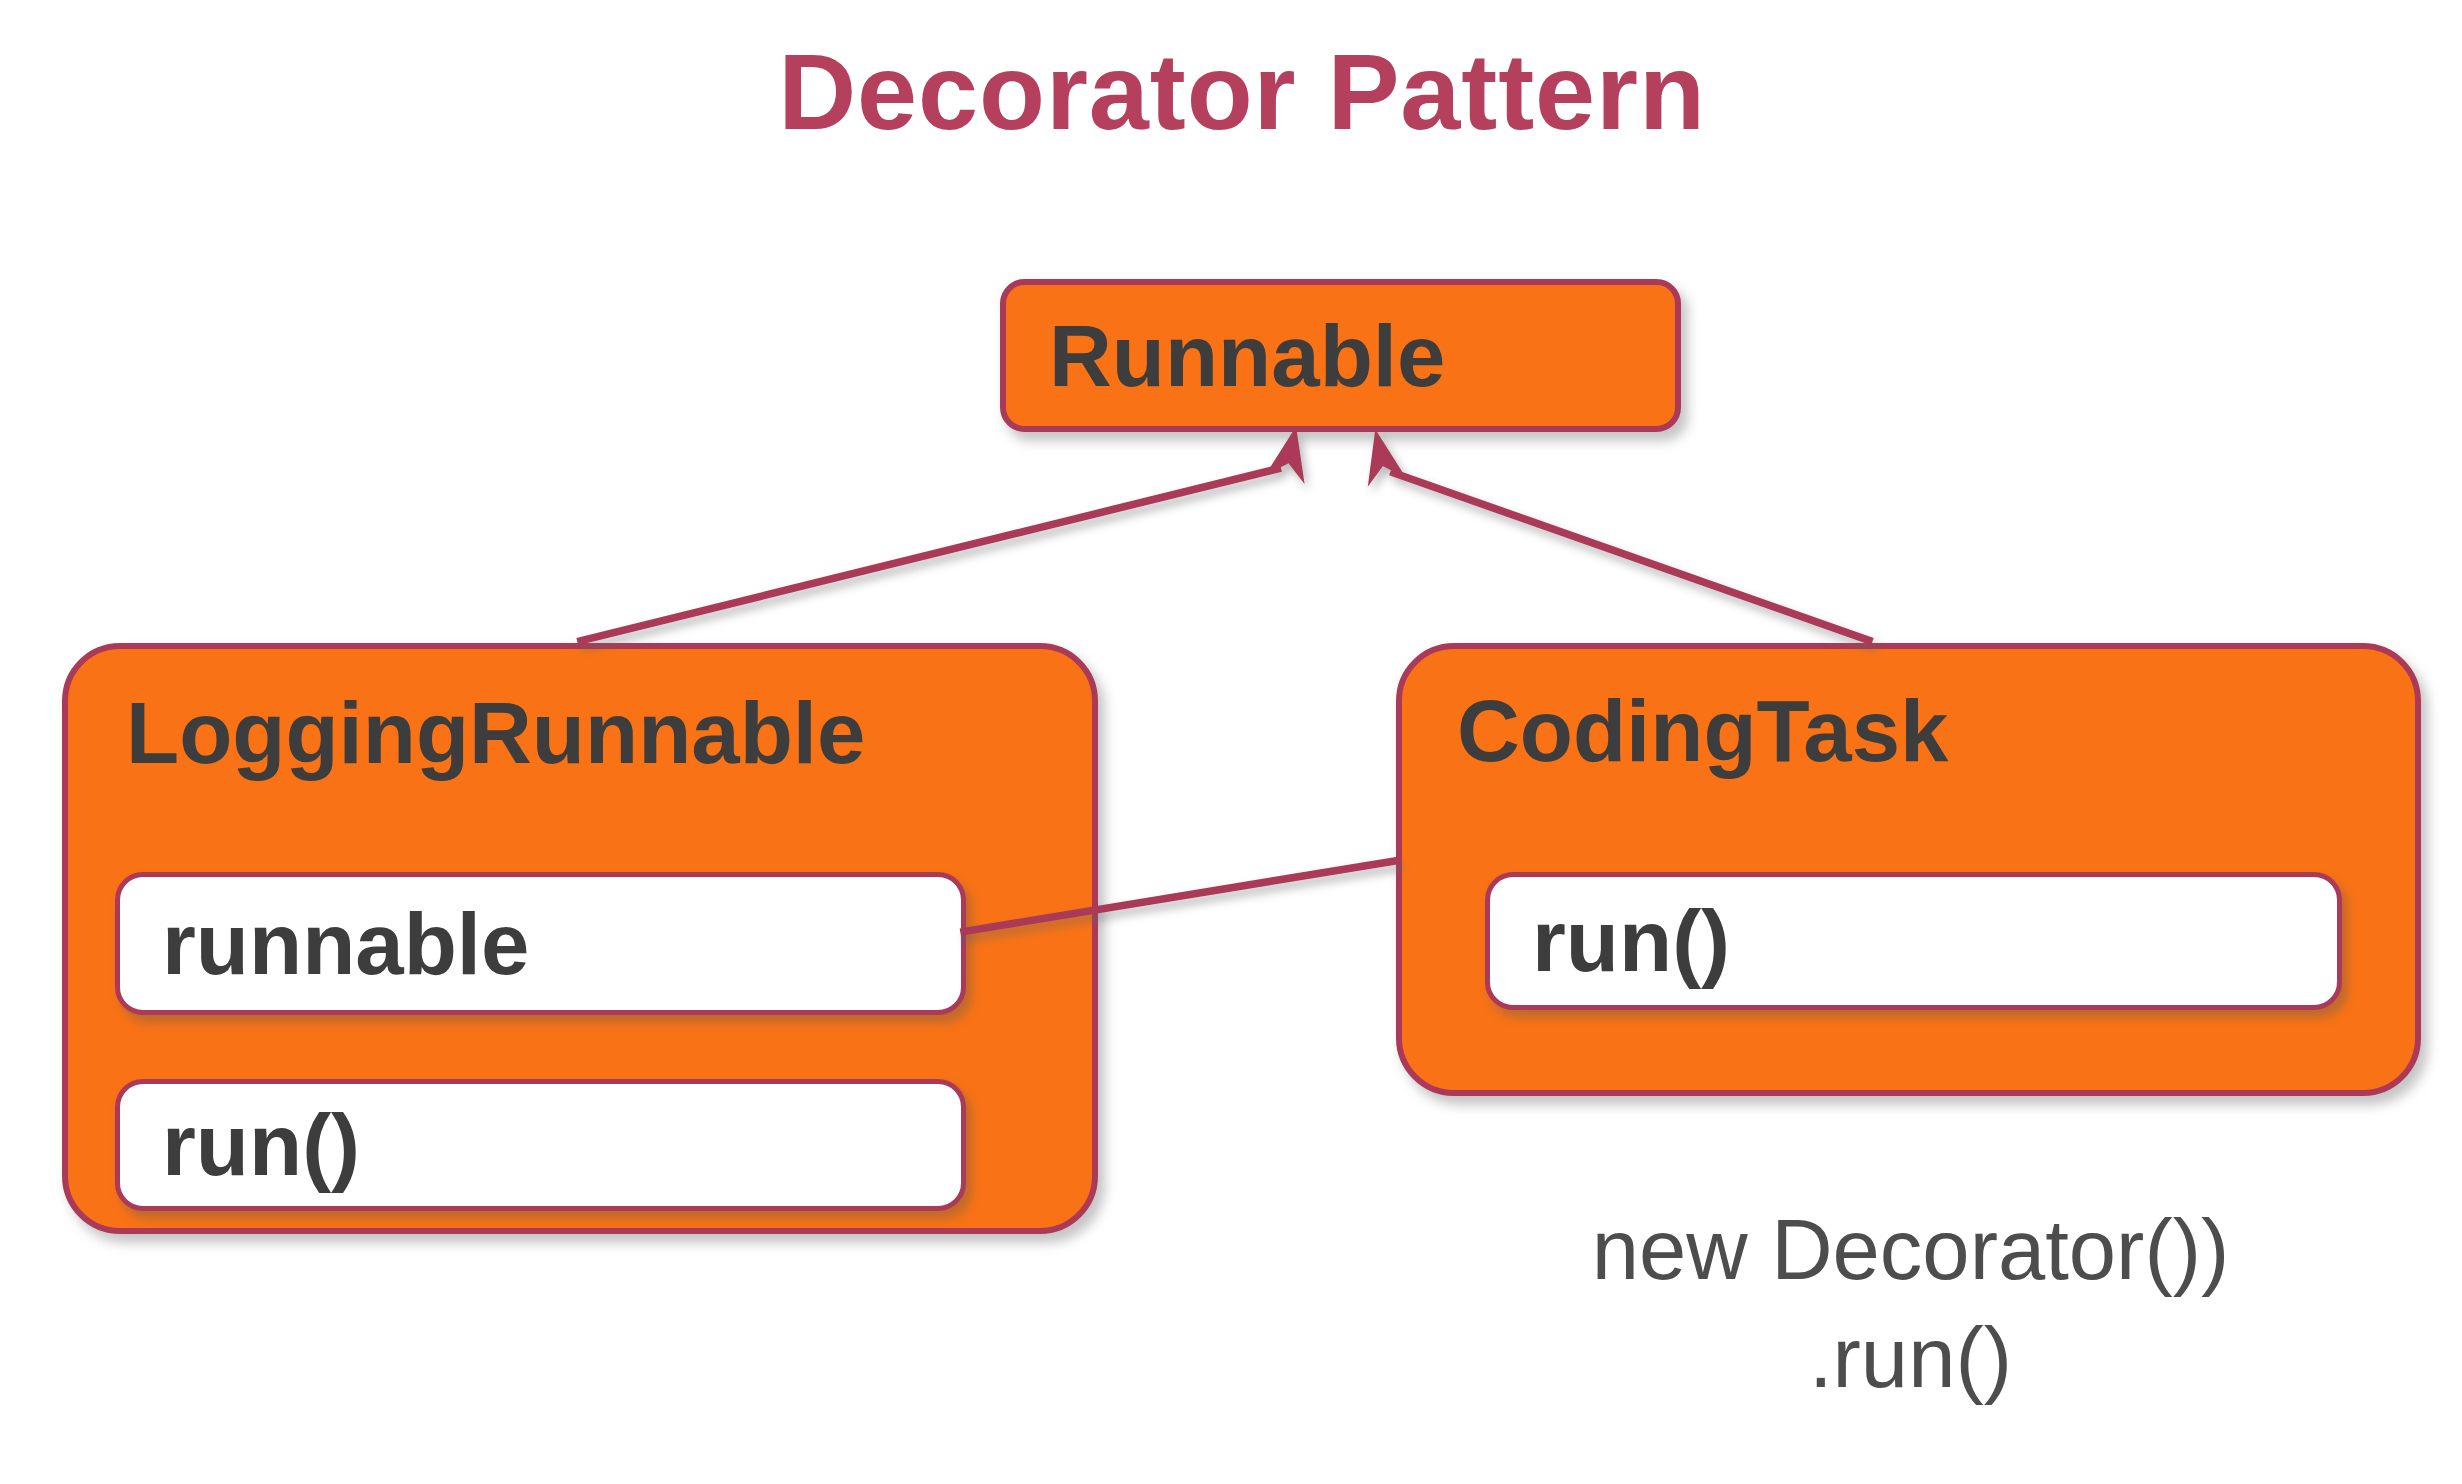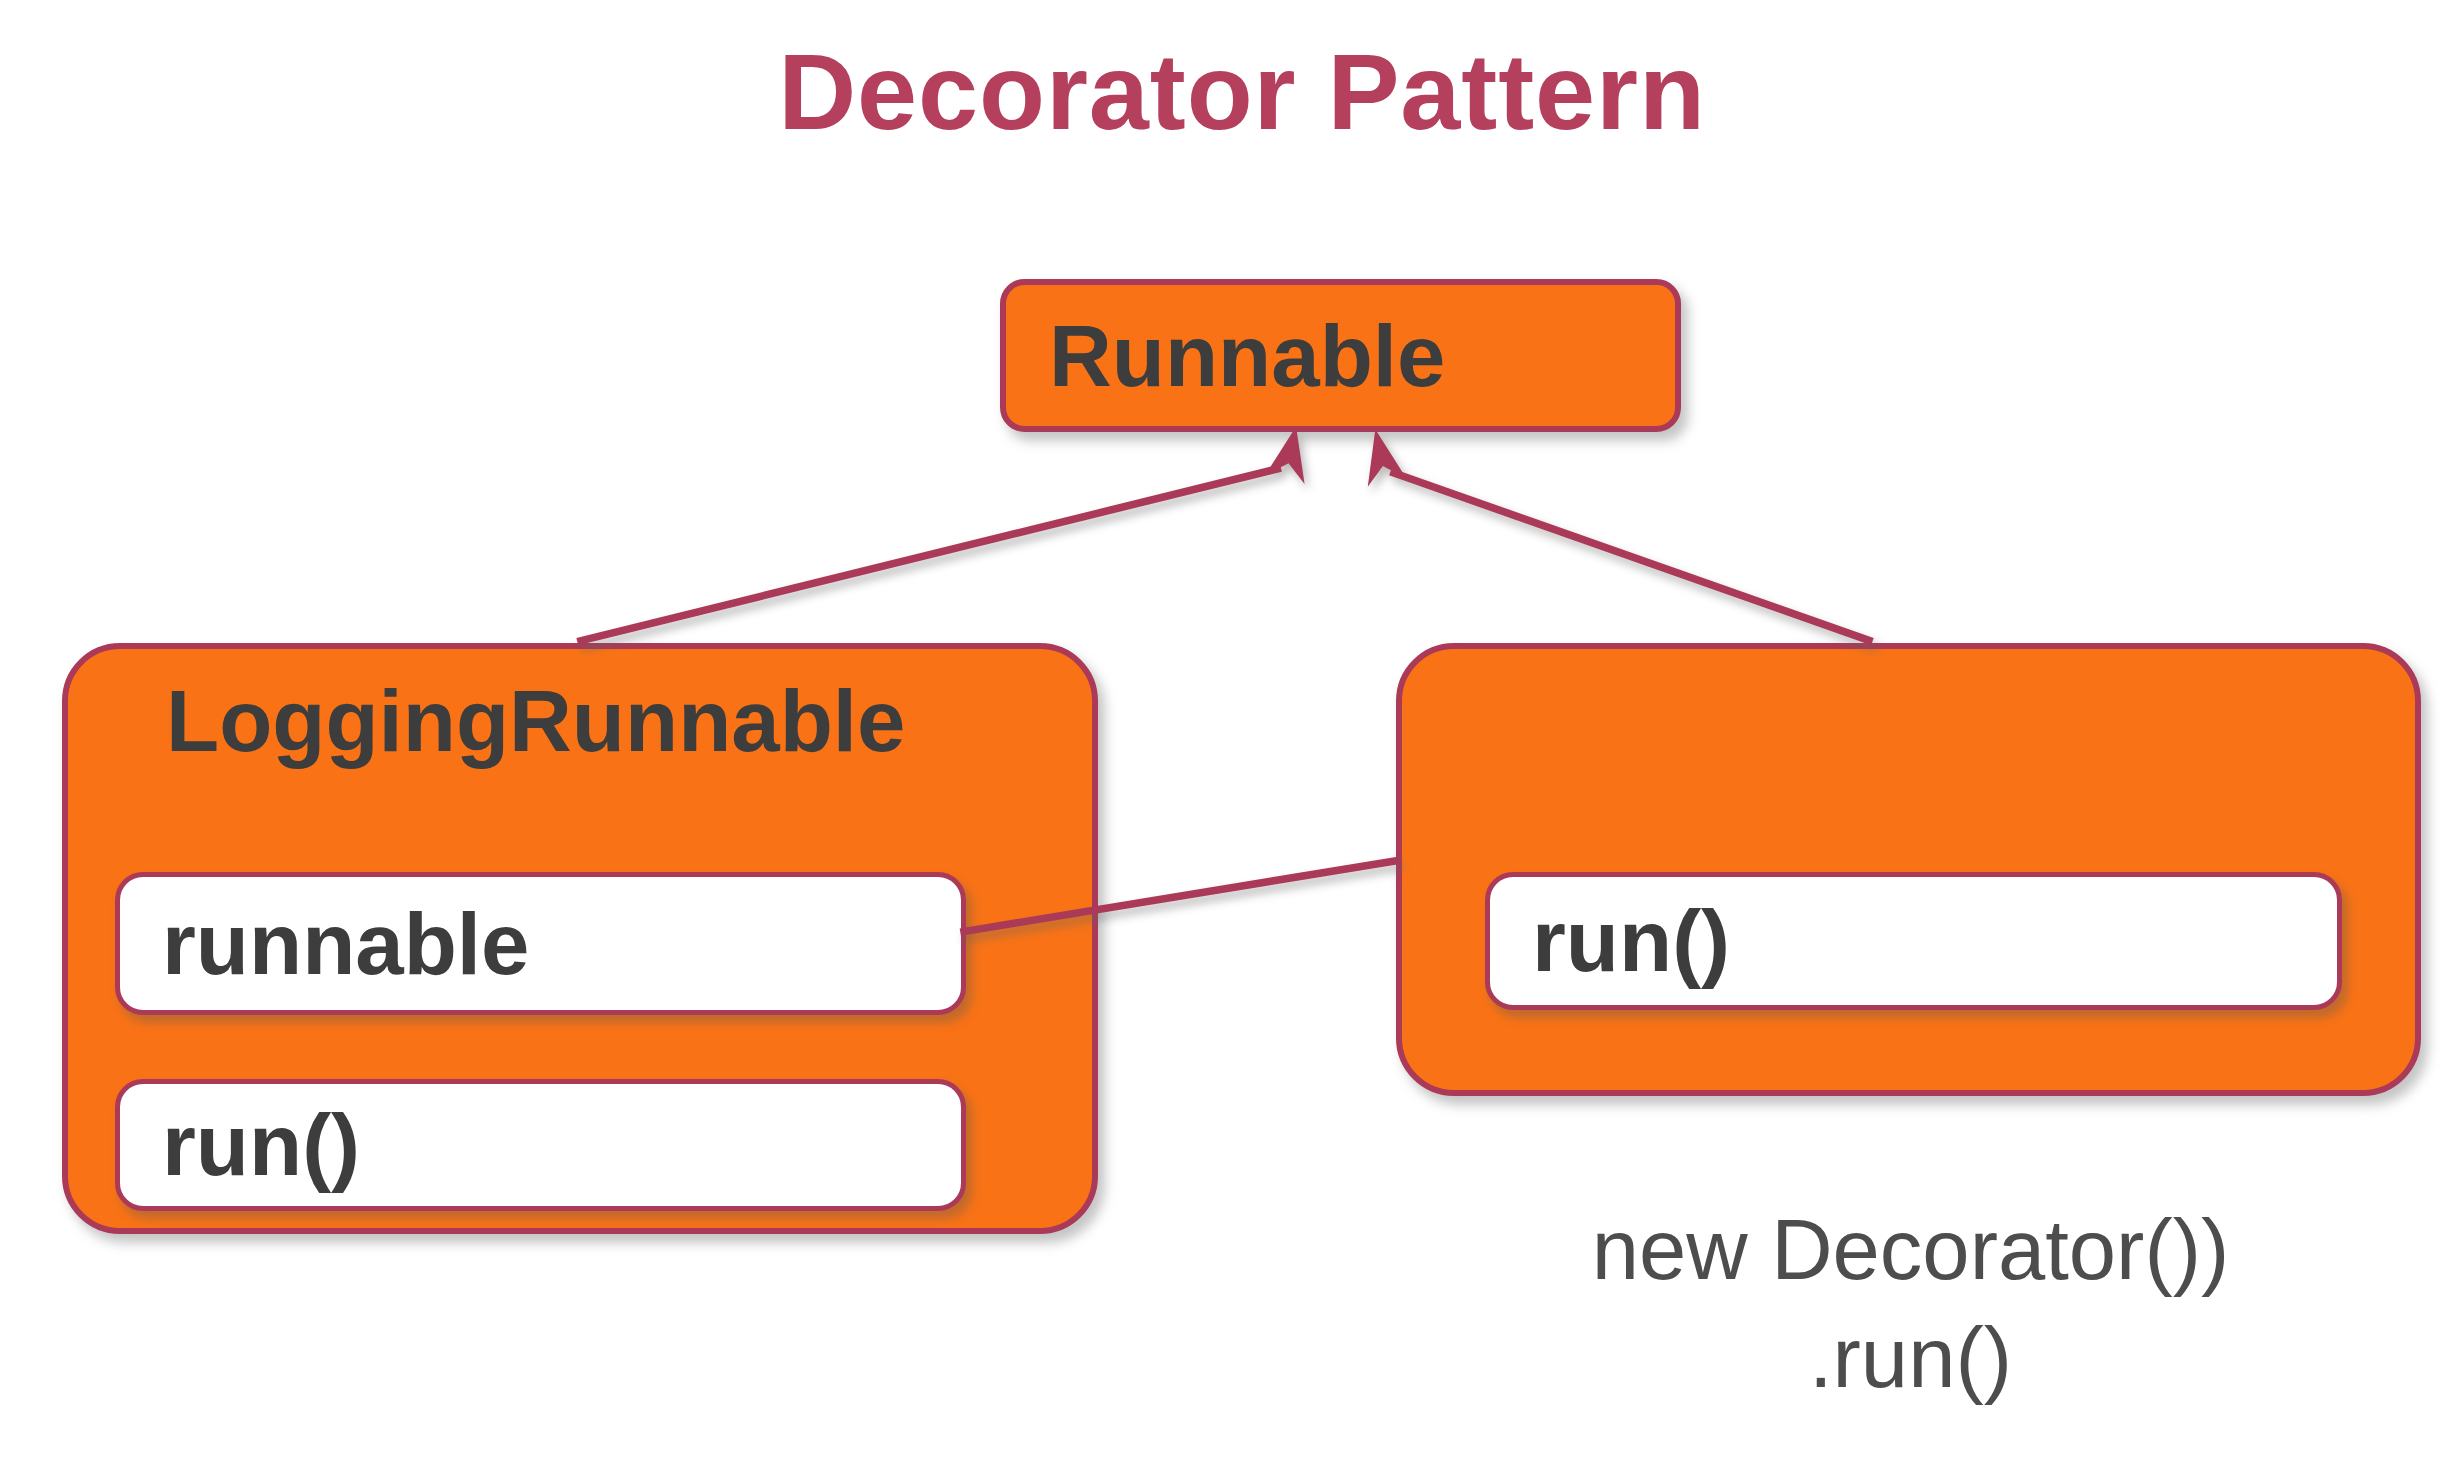--- a/index.html
+++ b/index.html
@@ -59,22 +59,21 @@
   .box-logging {
     left: 62px;
     top: 643px;
     width: 1036px;
     height: 591px;
     border-radius: 58px;
   }
   .box-logging .class-name {
     position: absolute;
     left: 58px;
-    top: 22px;
-    margin-left: 40px;
+    top: 34px;
   }
 
   .box-coding {
     left: 1396px;
     top: 643px;
     width: 1025px;
     height: 453px;
     border-radius: 58px;
   }
   .box-coding .class-name {
@@ -152,20 +151,21 @@
     <span class="class-name">LoggingRunnable</span>
     <div class="member-box member-logging-runnable">
       <span>runnable</span>
     </div>
     <div class="member-box member-logging-run">
       <span>run()</span>
     </div>
   </div>
 
   <div class="class-box box-coding">
+    <span class="class-name">CodingTask</span>
     <div class="member-box member-coding-run">
       <span>run()</span>
     </div>
   </div>
 
   <svg class="edges-svg" viewBox="0 0 2610 1574">
 
     <line class="edge" x1="612" y1="680" x2="1358" y2="496"></line>
     <polygon class="arrowhead" points="1374,452 1341,504 1366,491 1383,513"></polygon>
 

